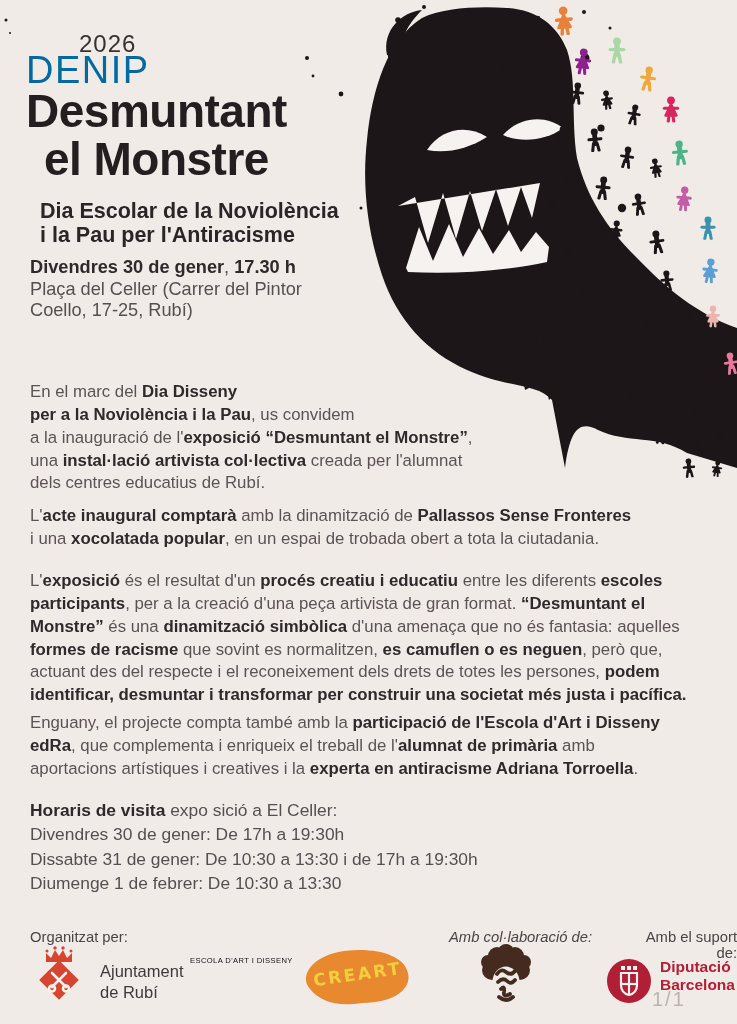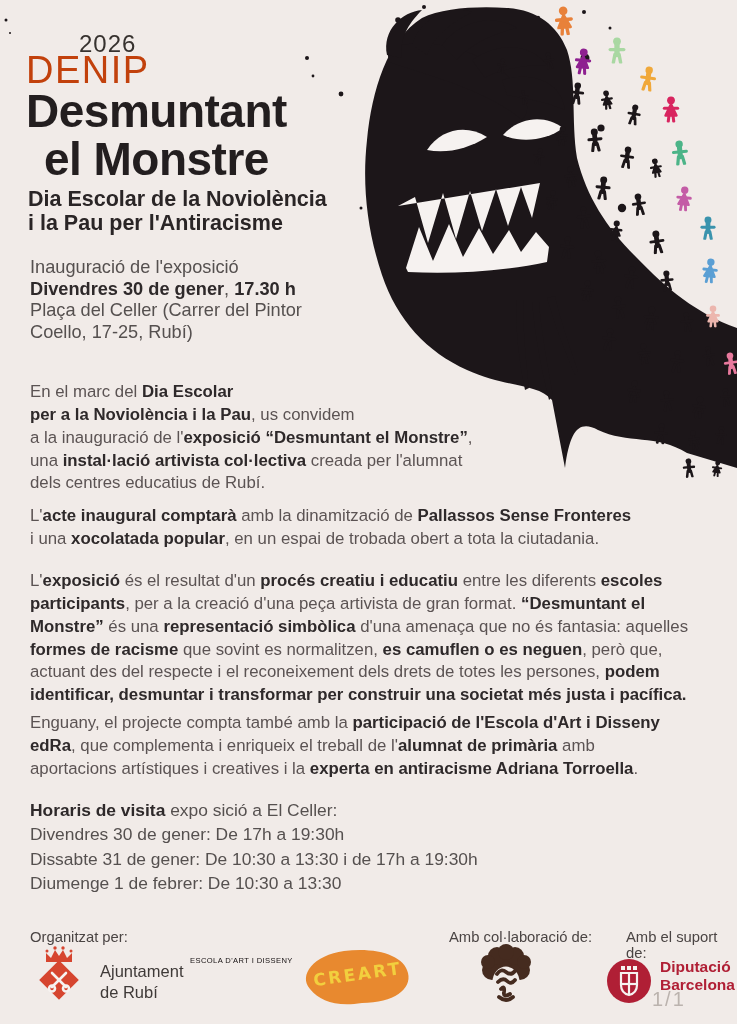--- a/index.html
+++ b/index.html
@@ -6,36 +6,36 @@
   body{
     width:737px;height:1024px;position:relative;overflow:hidden;
     background:var(--bg,#f1ebe8);
     font-family:"Liberation Sans",sans-serif;
     -webkit-font-smoothing:antialiased;
   }
   .abs{position:absolute;}
   .monster{position:absolute;left:0;top:0;width:737px;height:505px;pointer-events:none;z-index:0;}
   .txt{z-index:2;}
   .year{left:79px;top:30px;font-size:24px;color:#37322f;letter-spacing:1px;}
-  .org{left:26px;top:49px;font-size:38px;font-weight:300;color:#c2410c;letter-spacing:1.5px;}
+  .org{left:26px;top:49px;font-size:38px;font-weight:300;color:#0369a1;letter-spacing:1.5px;}
   .title{left:26px;top:88px;font-size:46px;font-weight:800;line-height:1.04;color:#231e1f;
          letter-spacing:-0.5px;white-space:pre-line;margin:0;text-align:center;}
   .subtitle{left:28px;top:187px;font-size:21.5px;font-weight:700;line-height:1.13;color:#2a2526;
-         white-space:pre-line;margin:0;}
+         white-space:pre-line;margin:12px;}
   .event{left:30px;top:257px;font-size:18.2px;line-height:1.19;color:#55504f;white-space:pre-wrap;}
   .p{position:absolute;margin:0;font-size:16.8px;line-height:1.36;color:#5b5353;white-space:pre-wrap;width:692px;}
   .p1{left:30px;top:381px;width:530px;}
   .p2{left:30px;top:505px;}
   .p3{left:30px;top:570px;}
   .p4{left:30px;top:712px;}
   .hours{left:30px;top:798px;font-size:17.4px;line-height:1.4;color:#55504f;white-space:pre-wrap;}
   .b{font-weight:700;color:#2e292a;}
-  .f-label{position:absolute;font-size:14.8px;color:#4a4443;z-index:2;}
+  .f-label{position:absolute;font-size:14.8px;color:#4a4443;z-index:2;text-align:right;}
   #lab-org{left:30px;top:929px;}
-  #lab-collab{left:449px;top:929px;}
+  #lab-collab{left:449px;top:929px;font-style:italic;}
   #lab-support{left:626px;top:929px;}
   .rubi-logo{left:30px;top:946px;}
   .rubi-text{left:100px;top:961px;font-size:16.5px;line-height:1.25;color:#3f3a38;white-space:pre-line;}
   .edra{left:190px;top:953px;text-align:center;color:#151011;}
   .edra-word{font-size:33px;font-weight:800;letter-spacing:-1px;line-height:1;font-family:"DejaVu Sans",sans-serif;}
   .edra-sub{font-size:7.6px;font-weight:400;letter-spacing:0.4px;margin-top:3px;}
   .creart{left:296px;top:941px;width:118px;height:72px;}
   .creart-text{position:absolute;left:17px;top:23px;color:var(--creart-yellow,#f2cf3e);
     font-weight:700;font-size:17px;letter-spacing:2.5px;transform:rotate(-8deg);
     font-family:"DejaVu Sans",sans-serif;}
@@ -174,35 +174,34 @@
     </g>
 </svg>
 
 <div class="abs txt year">2026</div>
 <div class="abs txt org">DENIP</div>
 <h1 class="abs txt title">Desmuntant
 el Monstre</h1>
 <h2 class="abs txt subtitle">Dia Escolar de la Noviolència
 i la Pau per l'Antiracisme</h2>
 
-<div class="abs txt event"><span>Inauguració de l'exposició
-</span><span class="b">Divendres 30 de gener</span><span>, </span><span class="b">17.30 h</span><span>
+<div class="abs txt event"><span class="b">Divendres 30 de gener</span><span>, </span><span class="b">17.30 h</span><span>
 Plaça del Celler (Carrer del Pintor
 Coello, 17-25, Rubí)</span></div>
 
-<p class="p p1 txt"><span>En el marc del </span><span class="b">Dia Escolar
+<p class="p p1 txt"><span>En el marc del </span><span class="b">Dia Disseny
 per a la Noviolència i la Pau</span><span>, us convidem
 a la inauguració de l'</span><span class="b">exposició “Desmuntant el Monstre”</span><span>,
 una </span><span class="b">instal·lació artivista col·lectiva</span><span> creada per l'alumnat
 dels centres educatius de Rubí.</span></p>
 <p class="p p2 txt"><span>L'</span><span class="b">acte inaugural comptarà</span><span> amb la dinamització de </span><span class="b">Pallassos Sense Fronteres</span><span>
 i una </span><span class="b">xocolatada popular</span><span>, en un espai de trobada obert a tota la ciutadania.</span></p>
 <p class="p p3 txt"><span>L'</span><span class="b">exposició</span><span> és el resultat d'un </span><span class="b">procés creatiu i educatiu</span><span> entre les diferents </span><span class="b">escoles
 participants</span><span>, per a la creació d'una peça artivista de gran format. </span><span class="b">“Desmuntant el
-Monstre”</span><span> és una </span><span class="b">representació simbòlica</span><span> d'una amenaça que no és fantasia: aquelles
+Monstre”</span><span> és una </span><span class="b">dinamització simbòlica</span><span> d'una amenaça que no és fantasia: aquelles
 </span><span class="b">formes de racisme</span><span> que sovint es normalitzen, </span><span class="b">es camuflen o es neguen</span><span>, però que,
 actuant des del respecte i el reconeixement dels drets de totes les persones, </span><span class="b">podem
 identificar, desmuntar i transformar per construir una societat més justa i pacífica.</span></p>
 <p class="p p4 txt"><span>Enguany, el projecte compta també amb la </span><span class="b">participació de l'Escola d'Art i Disseny
 edRa</span><span>, que complementa i enriqueix el treball de l'</span><span class="b">alumnat de primària</span><span> amb
 aportacions artístiques i creatives i la </span><span class="b">experta en antiracisme Adriana Torroella</span><span>.</span></p>
 
 <div class="abs txt hours"><span class="b">Horaris de visita</span><span> expo sició a El Celler:
 Divendres 30 de gener: De 17h a 19:30h
 Dissabte 31 de gener: De 10:30 a 13:30 i de 17h a 19:30h

